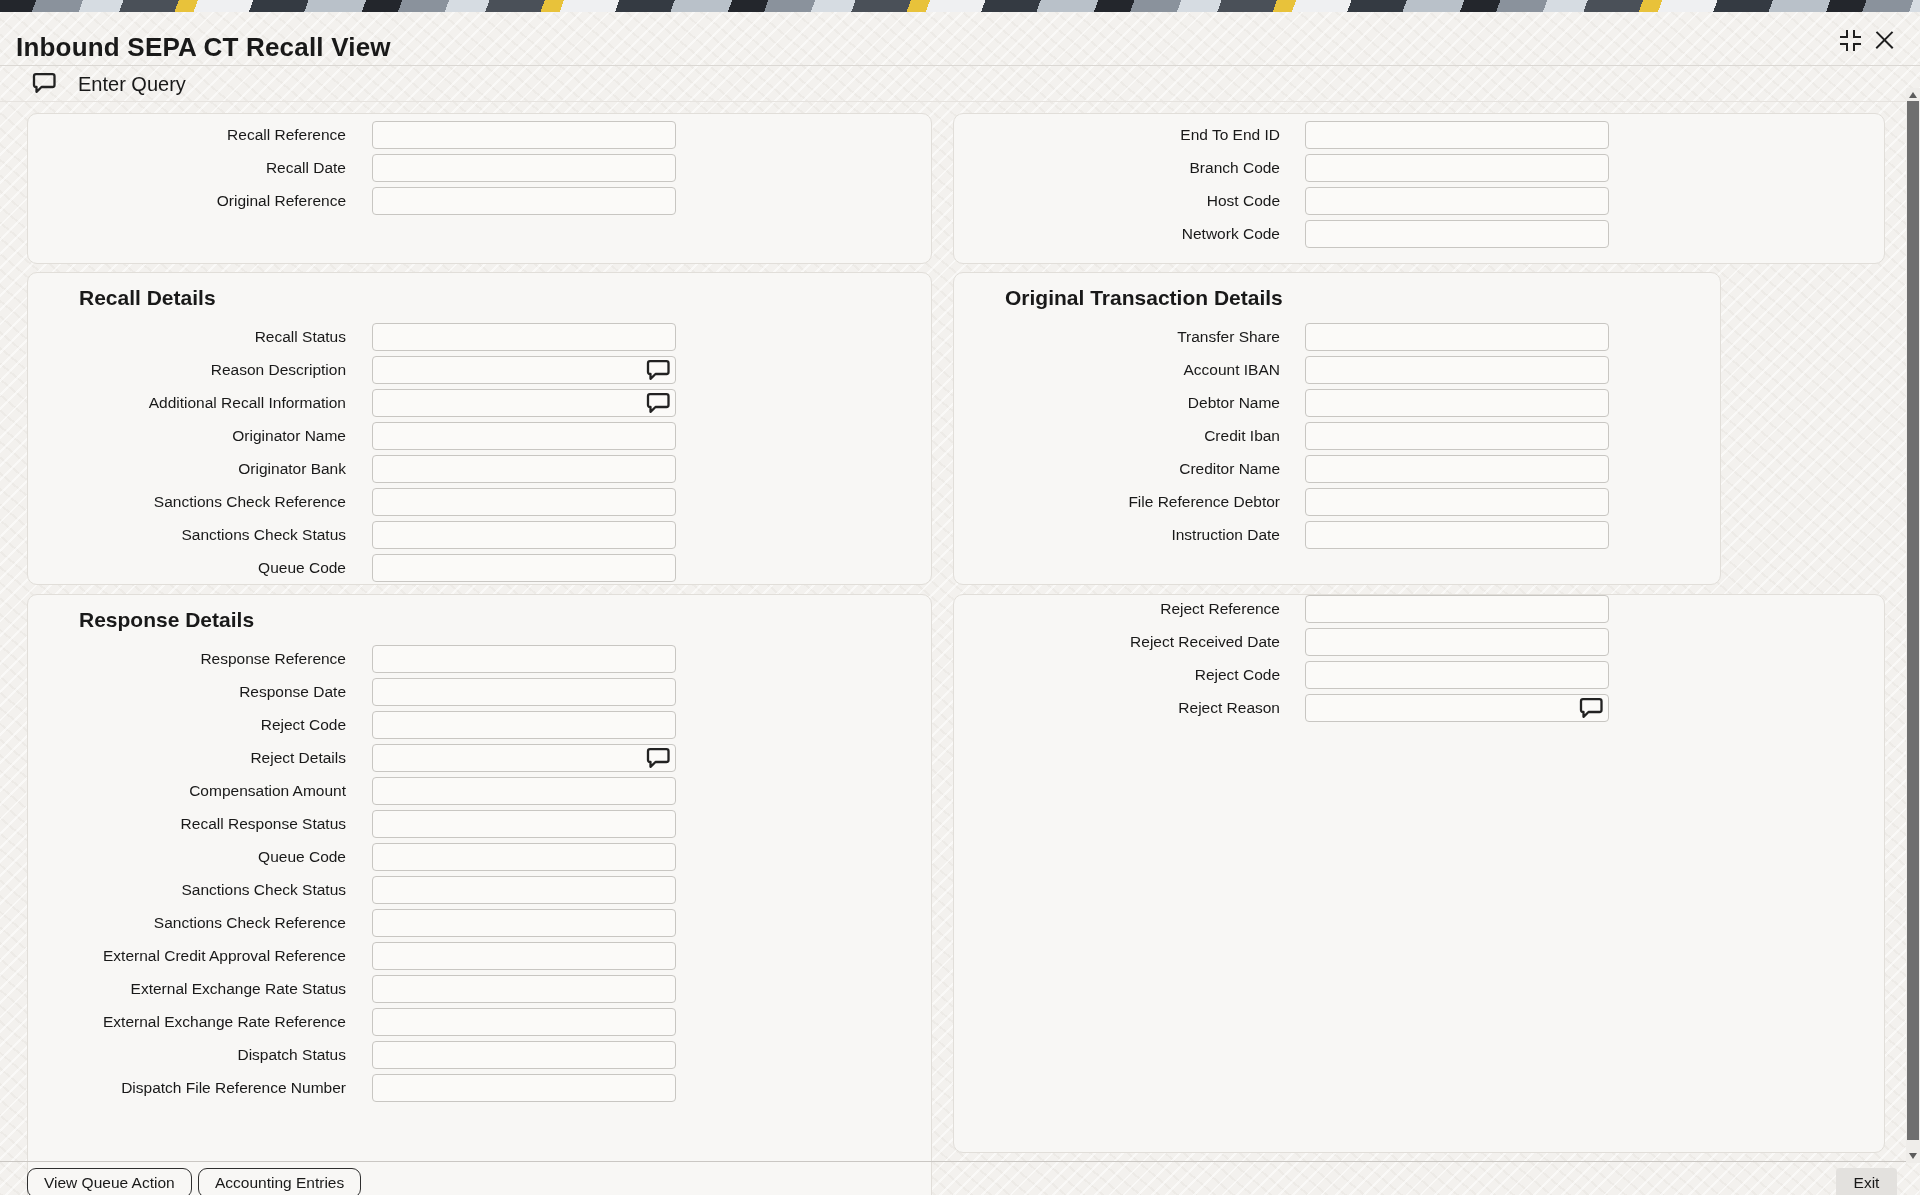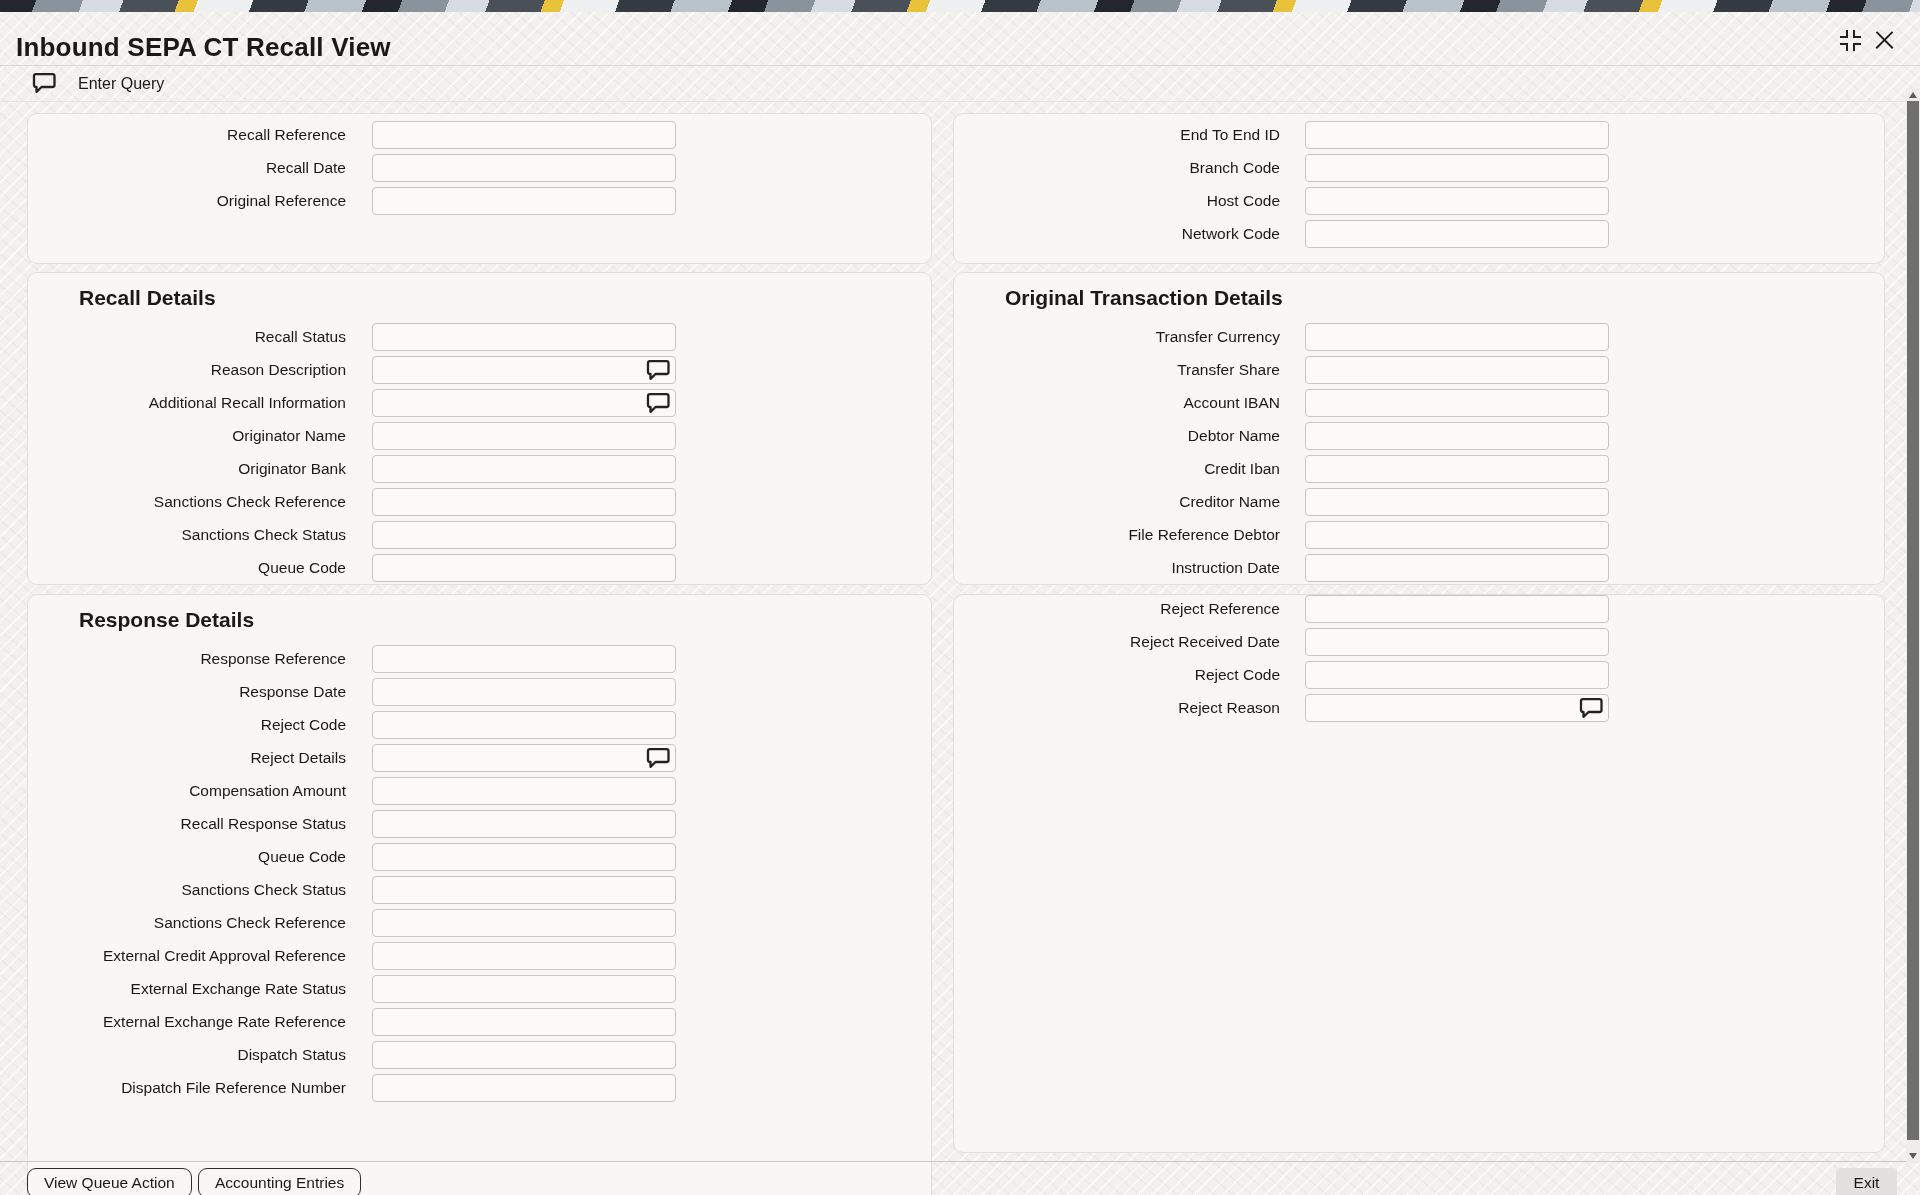--- a/index.html
+++ b/index.html
@@ -32,30 +32,30 @@
   .restore-btn .br { right:0; bottom:0; border-left-width:2.4px;  border-top-width:2.4px; }
   .close-btn { position:absolute; left:34px; top:1px; width:21px; height:21px; cursor:pointer; }
   .close-btn i { position:absolute; left:-1px; top:9px; width:23px; height:2.3px; background:#1f1f1f; }
   .close-btn i.a { transform:rotate(45deg); }
   .close-btn i.b { transform:rotate(-45deg); }
 
   .sep-top { position:absolute; left:0; top:53px; width:1920px; border-top:1px solid #dbd8d4; }
   .sep-eq  { position:absolute; left:0; top:89px; width:1920px; border-top:1px solid #e6e3df; }
 
   .enter-query { position:absolute; left:32px; top:59px; height:26px; display:flex; align-items:center; gap:21px; cursor:pointer; }
-  .enter-query .eq-label { font-size:16px; }
+  .enter-query .eq-label { font-size:20px; }
 
   .bubble { display:inline-block; }
 
   
   .panel { position:absolute; background:#f8f7f5; border:1px solid #e1ded9; border-radius:10px;padding-left:32px; }
   .p1 { left:27px;  top:101px; width:905px; height:151px; }
   .p2 { left:953px; top:101px; width:932px; height:151px; }
   .p3 { left:27px;  top:260px; width:905px; height:313px; }
-  .p4 { left:953px; top:260px; width:932px; height:313px; }
+  .p4 { left:953px; top:260px; width:768px; height:313px; }
   .p5 { left:27px;  top:582px; width:905px; height:715px; }
   .p6 { left:953px; top:582px; width:932px; height:559px; }
 
   .sec-title { font-size:21px; font-weight:700; margin:13px 0 13px 19px; }
   .rows { padding-top:7px; }
   .panel.titled .rows { padding-top:0; }
 
   .row { display:flex; align-items:center; height:28px; margin-bottom:5px; }
   .flabel { font-size:15.5px; text-align:right; white-space:nowrap; }
   .panel-l .flabel { width:286px; }
@@ -206,24 +206,20 @@
         <label class="flabel">Queue Code</label>
         <span class="fwrap"><input class="finput" readonly="" value="" style=""></span>
       </div>
     </div>
   </div>
 
   <div class="panel p4 panel-r titled">
     <div class="sec-title">Original Transaction Details</div>
     <div class="rows">
       <div class="row">
-        <label class="flabel">Transfer Currency</label>
-        <span class="fwrap"><input class="finput" readonly="" value="" style=""></span>
-      </div>
-      <div class="row">
         <label class="flabel">Transfer Share</label>
         <span class="fwrap"><input class="finput" readonly="" value="" style=""></span>
       </div>
       <div class="row">
         <label class="flabel">Account IBAN</label>
         <span class="fwrap"><input class="finput" readonly="" value="" style=""></span>
       </div>
       <div class="row">
         <label class="flabel">Debtor Name</label>
         <span class="fwrap"><input class="finput" readonly="" value="" style=""></span>

